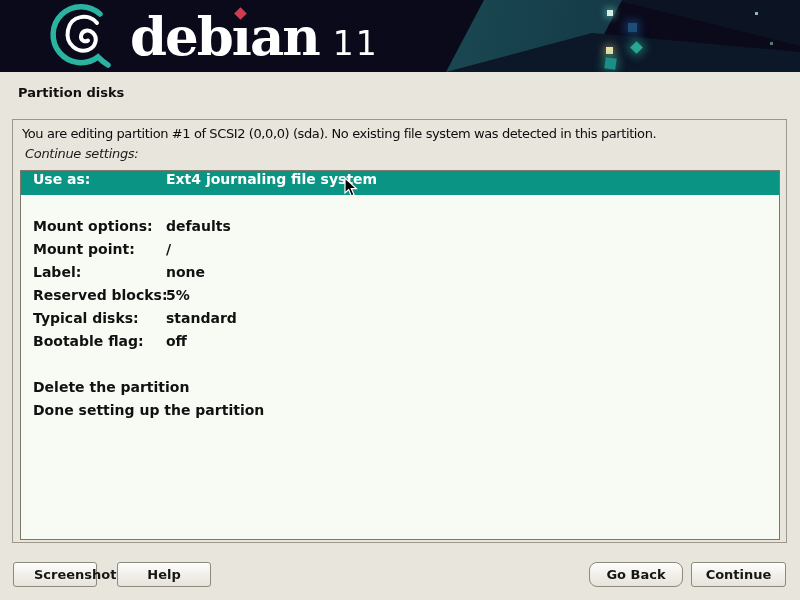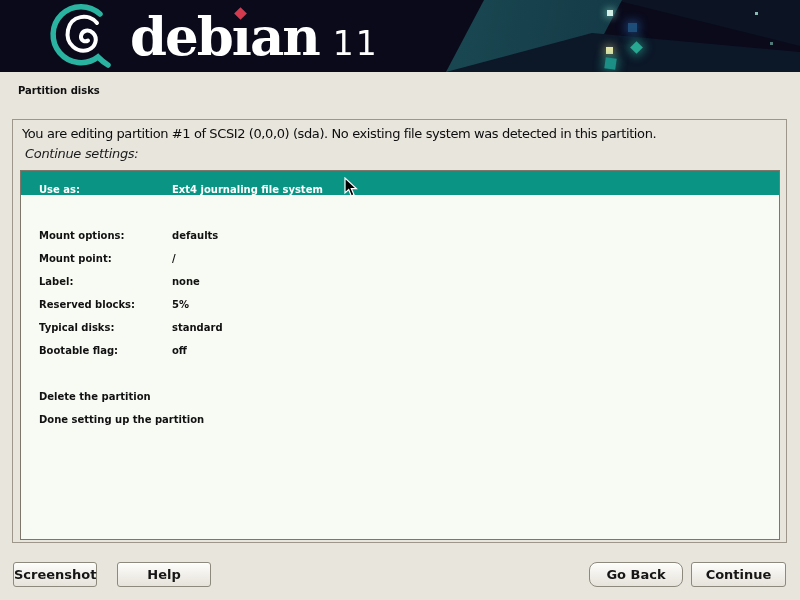--- a/index.html
+++ b/index.html
@@ -32,42 +32,42 @@
   .sq6{left:755px;top:12px;width:3px;height:3px;background:#9fd8cc;opacity:.85;}
   .sq7{left:770px;top:42px;width:3px;height:3px;background:#7fc1b6;opacity:.6;}
   .logo-swirl{position:absolute;left:40px;top:2px;}
   .brand-line{position:absolute;left:130px;top:0;height:72px;line-height:72px;white-space:nowrap;}
   .brand{font-family:"DejaVu Serif","Liberation Serif",serif;font-weight:bold;font-size:53px;color:#fff;letter-spacing:-2px;}
   .i-wrap{position:relative;display:inline-block;}
   .i-dot{position:absolute;left:50%;top:9px;width:9px;height:9px;margin-left:-5px;background:var(--dot-red);transform:rotate(45deg);}
   .version{font-family:"DejaVu Sans","Liberation Sans",sans-serif;font-weight:400;font-size:33px;color:#fff;margin-left:14px;letter-spacing:2px;}
 
   
-  .page-title{position:absolute;left:18px;top:85px;font-size:10px;font-weight:bold;color:#101010;}
+  .page-title{position:absolute;left:18px;top:85px;font-size:13px;font-weight:bold;color:#101010;}
 
   
   .frame{position:absolute;left:12px;top:119px;width:775px;height:424px;border:1px solid #9c978a;background:var(--page-bg);}
   .info{position:absolute;left:9px;top:6px;width:756px;font-size:13px;font-weight:normal;letter-spacing:-0.4px;color:#0d0d0d;white-space:nowrap;}
   .sub{position:absolute;left:12px;top:26px;font-size:13px;font-style:italic;letter-spacing:-0.3px;color:#1c1c1c;}
   .panel{position:absolute;left:7px;top:50px;width:760px;height:370px;background:var(--panel-bg);border:1px solid #7d776b;overflow:hidden;}
-  .row{height:23px;display:flex;align-items:flex-end;padding-left:18px;font-size:10px;font-weight:bold;color:#111;}
+  .row{height:23px;display:flex;align-items:flex-start;padding-left:12px;font-size:14px;font-weight:bold;color:#111;}
   .row.selected{background:var(--selection-teal);color:#ffffff;height:24px;}
   .row.spacer{pointer-events:none;}
   .cell-label{display:inline-block;width:133px;flex:none;white-space:nowrap;}
   .cell-value{white-space:nowrap;}
 
   
   .cursor{position:absolute;left:344px;top:177px;z-index:5;}
 
   
   .btn{position:absolute;top:562px;height:25px;border:1px solid #8e897d;border-radius:3px;
        background:linear-gradient(#fdfdfc,#efede7 60%,#e6e3db);
        font-family:"DejaVu Sans","Liberation Sans",sans-serif;font-size:13px;font-weight:bold;color:#161616;
        box-shadow:inset 0 1px 0 #ffffff;cursor:pointer;}
-  .btn-screenshot{left:13px;width:84px;}
+  .btn-screenshot{left:13px;width:84px;padding-left:20px;}
   .btn-help{left:117px;width:94px;}
   .btn-goback{left:589px;width:94px;border-radius:8px;}
   .btn-continue{left:691px;width:95px;}
 </style>
 </head>
 <body>
 
 <div class="screen">
 
   <header class="banner">

